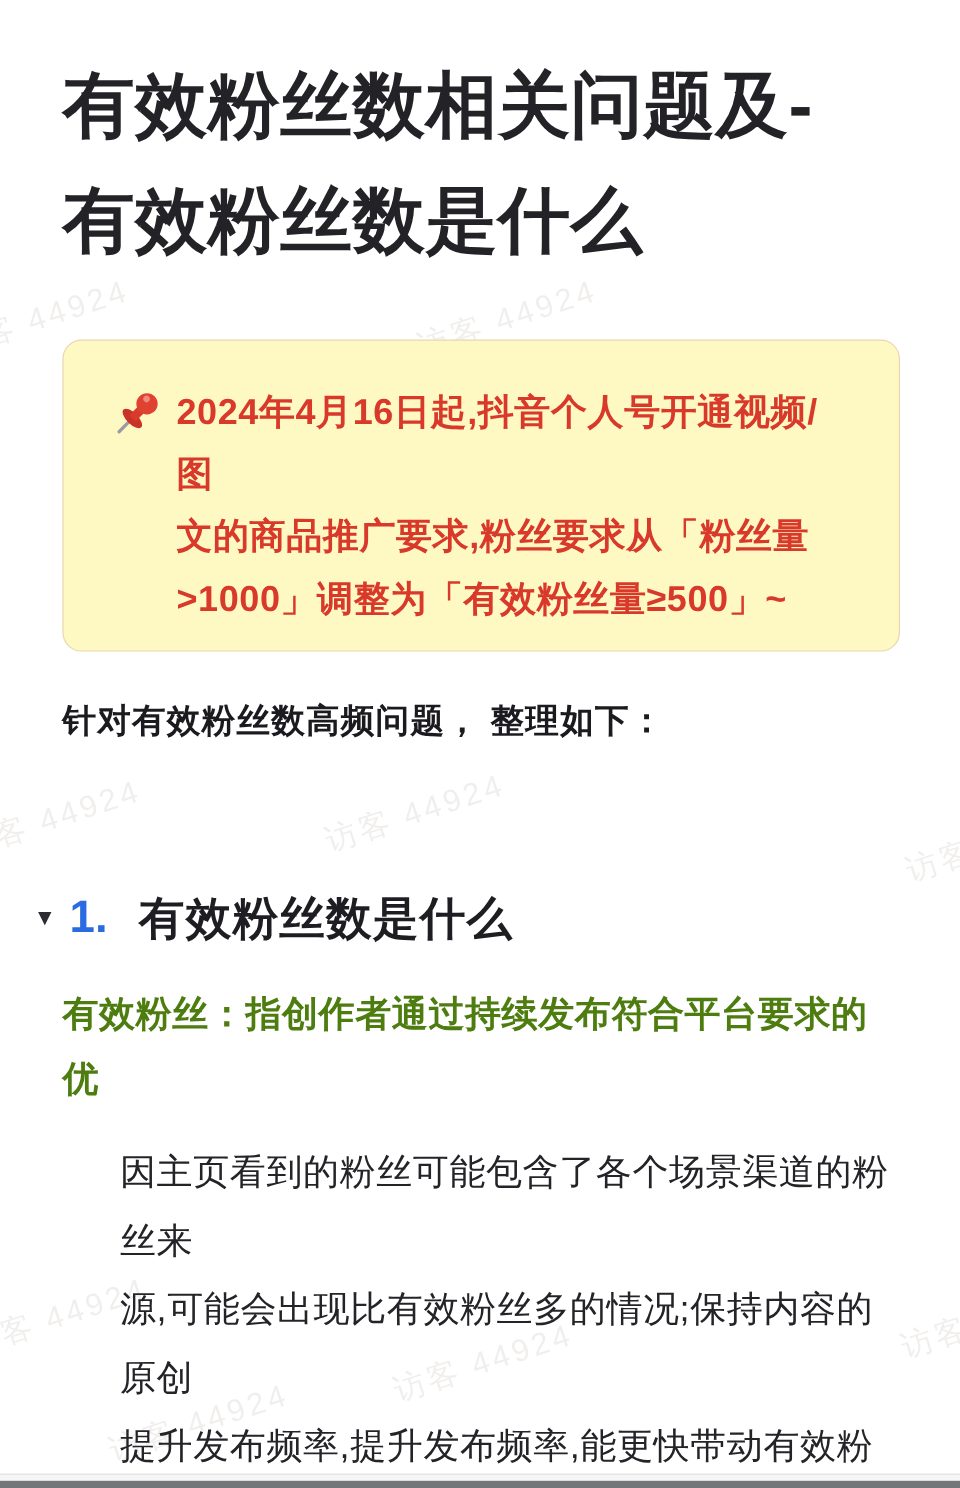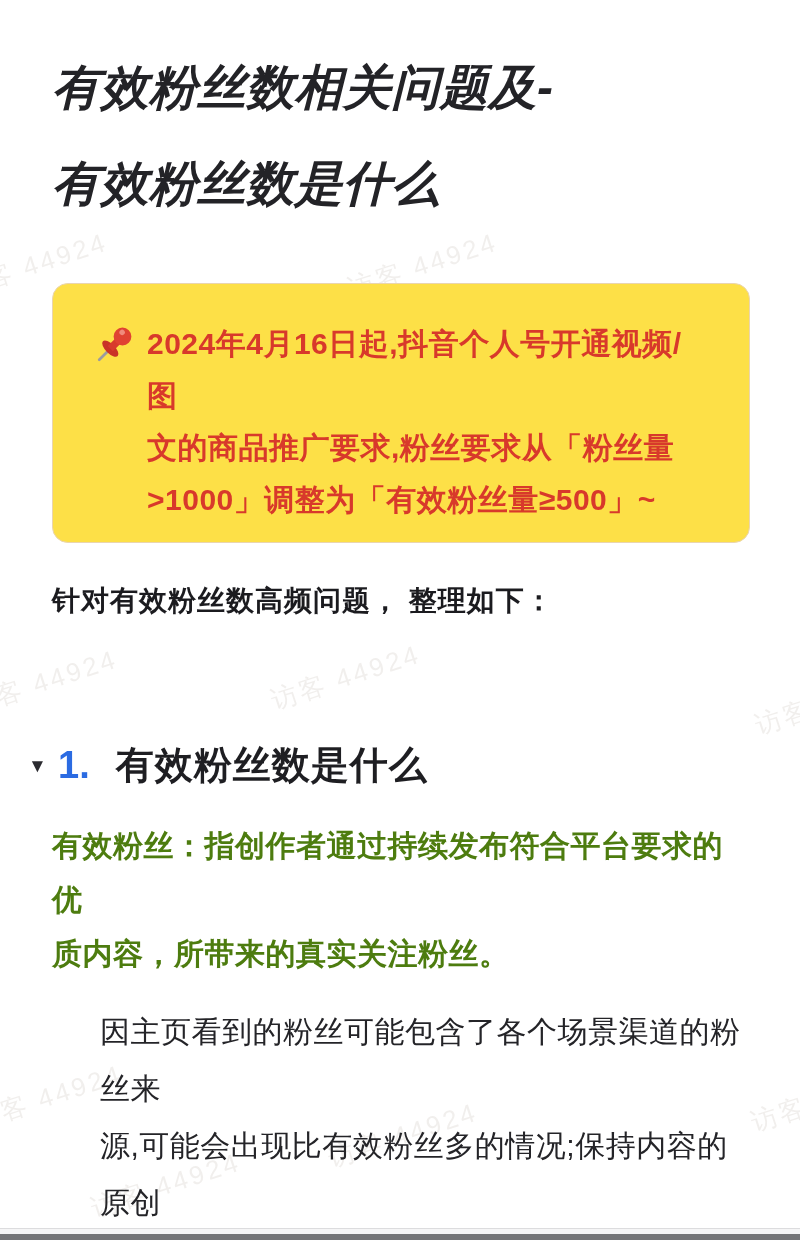--- a/index.html
+++ b/index.html
@@ -6,27 +6,27 @@
   html,body { width:800px; height:1240px; }
   body {
     position:relative;
     background:#ffffff;
     font-family:"Liberation Sans","DejaVu Sans",sans-serif;
     overflow:hidden;
   }
   .content { position:absolute; inset:0; padding:40px 50px 0 52px; z-index:2; }
 
   .page-title {
-    font-size:48px; font-weight:800; color:#232327;
-    line-height:96px; letter-spacing:0.5px;font-style:italic;
+    font-size:60px; font-weight:800; color:#232327;
+    line-height:96px; letter-spacing:0.5px;
   }
 
   .callout {
     margin-top:51px; width:698px;
-    background:#fde047;
+    background:#fef9c3;
     border:1px solid #EAD5AF;
     border-radius:16px;
     padding:34px 40px 16px 38px;
     display:flex; align-items:flex-start;
   }
   .pin-wrap { flex:none; width:56px; padding-top:4px; }
   .callout-text {
     font-size:30px; font-weight:700; color:#D8392B;
     line-height:52px; letter-spacing:0.5px;
   }
@@ -111,21 +111,20 @@
   <p class="intro">针对有效粉丝数高频问题， 整理如下：</p>
 
   <div class="section-head">
     <span class="disclosure">▼</span>
     <span class="sec-num">1.</span>
     <span class="sec-title">有效粉丝数是什么</span>
   </div>
 
   <div class="definition">
     <div>有效粉丝：指创作者通过持续发布符合平台要求的优</div>
-    <div>质内容，所带来的真实关注粉丝。</div>
   </div>
 
   <div class="body-para">
     <div>因主页看到的粉丝可能包含了各个场景渠道的粉丝来</div>
     <div>源,可能会出现比有效粉丝多的情况;保持内容的原创</div>
     <div>提升发布频率,提升发布频率,能更快带动有效粉丝的提</div>
     <div>升。</div>
   </div>
 
 </div>

